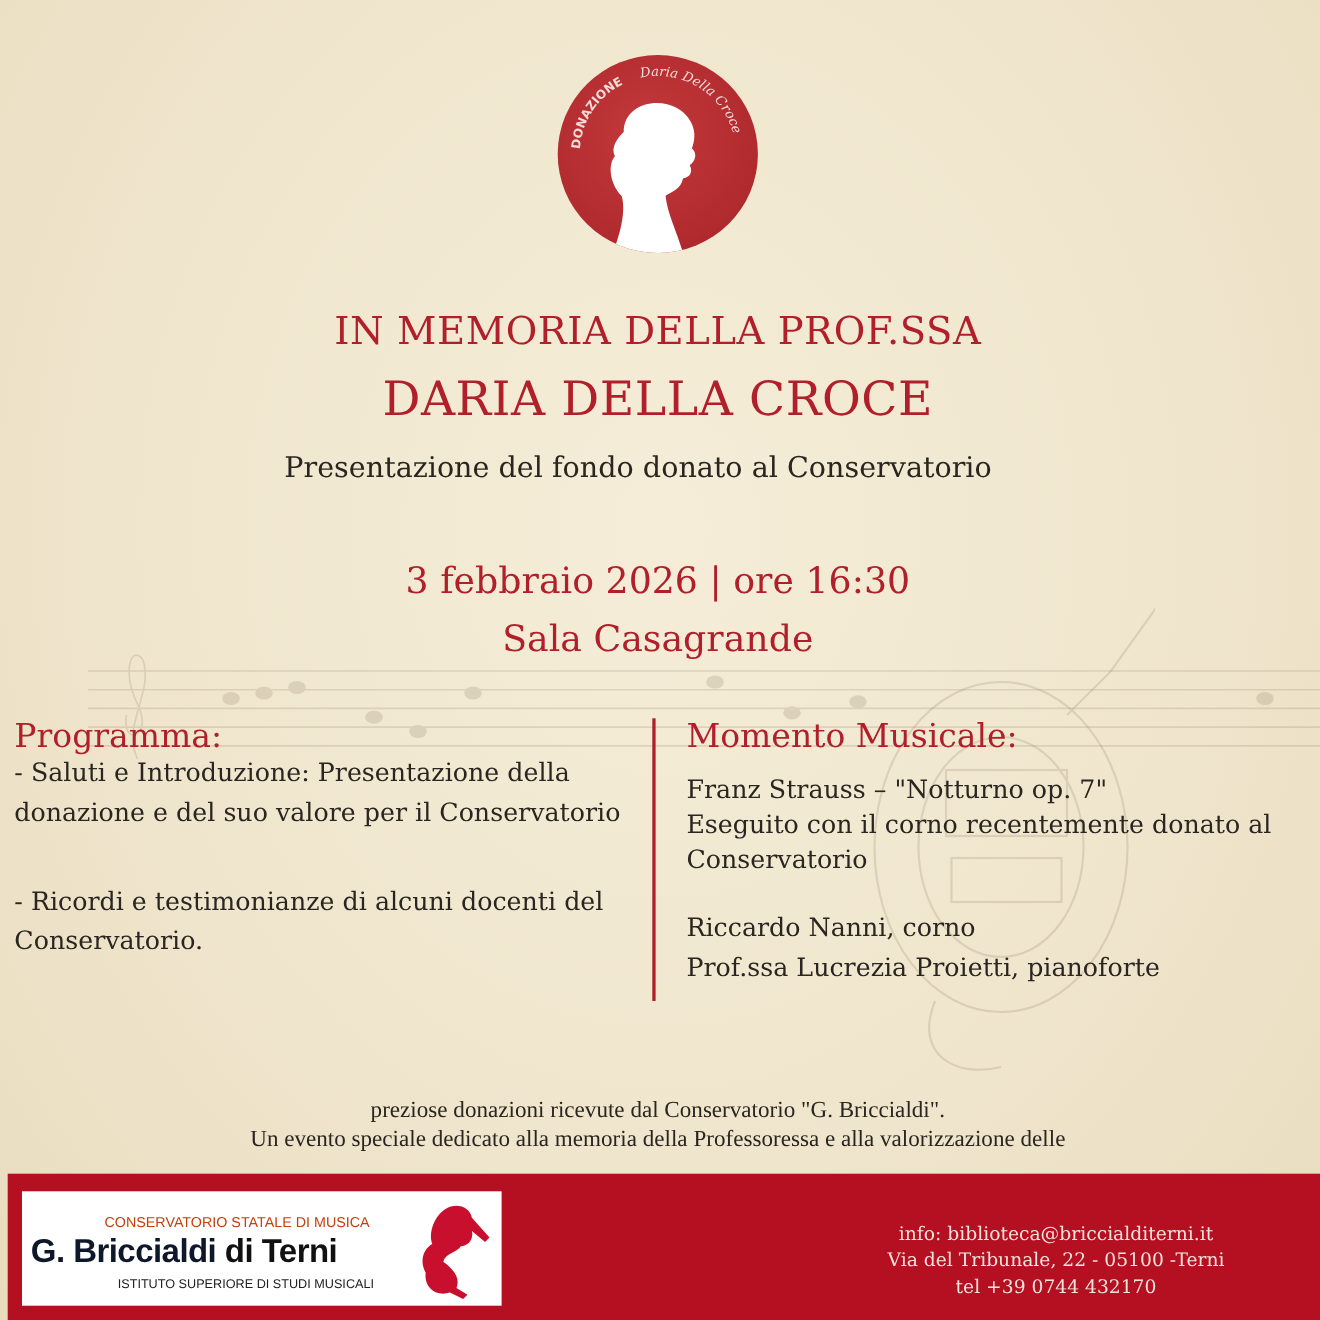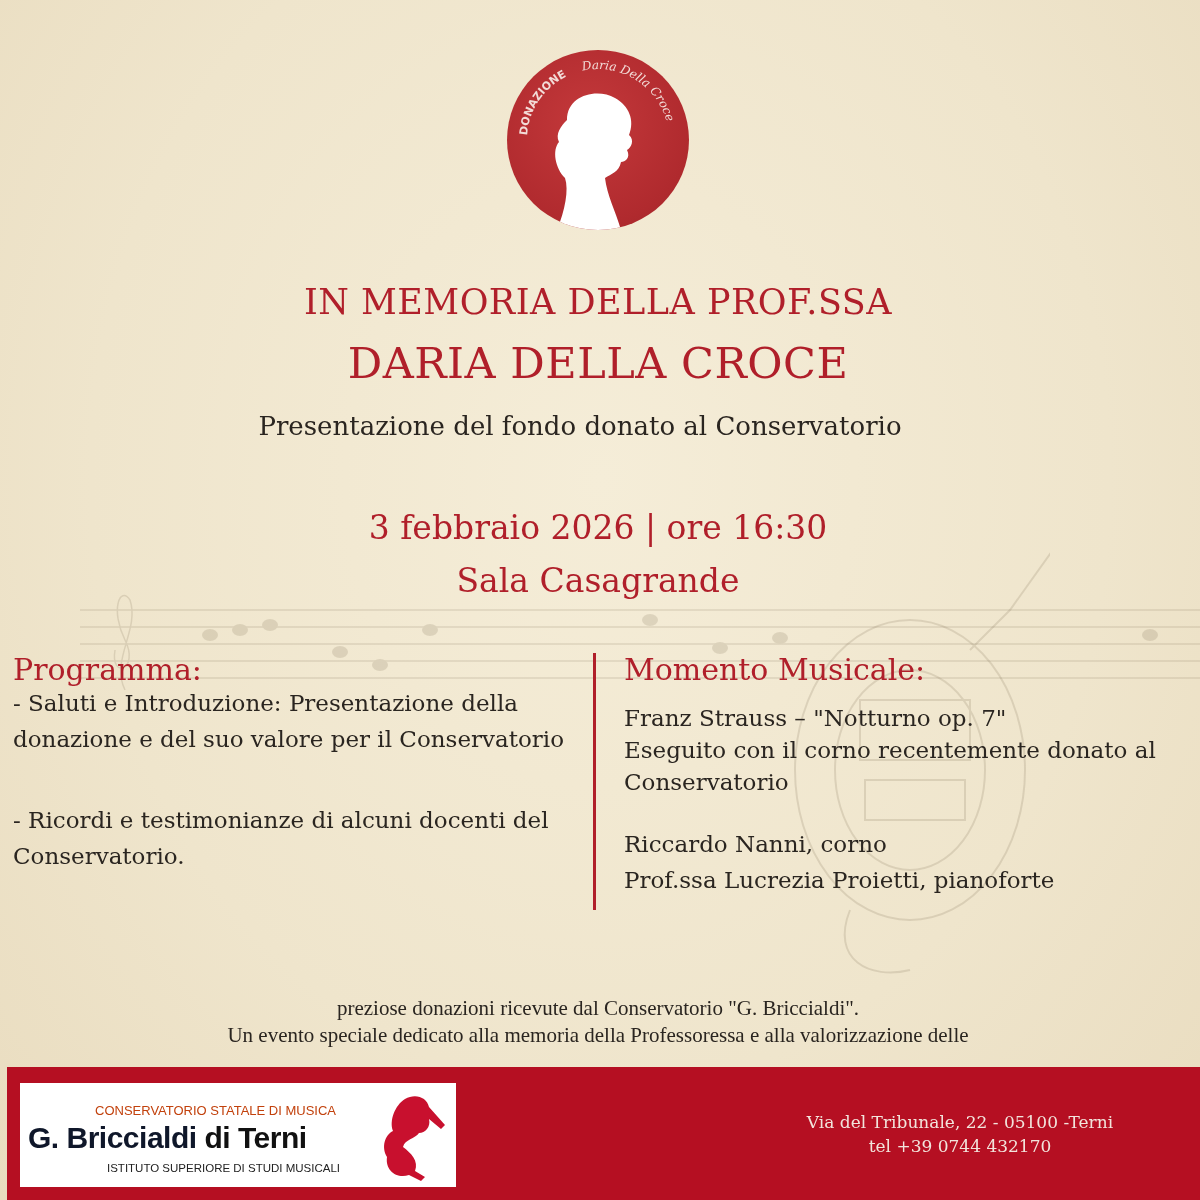--- a/index.html
+++ b/index.html
@@ -113,15 +113,16 @@
     <span style="color:#0f172a">G. Briccialdi</span>
     <span style="color:#111">di Terni</span>
   </div>
   <div style="position:absolute;left:87px;top:79px;font-family:'Liberation Sans',sans-serif;font-size:11.5px;color:#222">ISTITUTO SUPERIORE DI STUDI MUSICALI</div>
   <svg style="position:absolute;left:355px;top:8px" width="75" height="92" viewBox="0 0 75 92">
     <path fill="#c8102e" d="M30,8 C40,2 52,6 54,16 L70,34 L66,38 L54,28 C56,36 50,42 44,42 C40,48 30,48 28,56 C36,62 44,70 40,80 L50,86 L46,90 L34,84 C22,88 10,80 12,66 C6,56 10,44 18,40 C14,30 20,14 30,8 Z"></path>
   </svg>
 </div>
 
 <div class="abs contact" style="font-family:'DejaVu Serif',serif">
+  <div>info: biblioteca@briccialditerni.it</div>
   <div>Via del Tribunale, 22 - 05100 -Terni</div>
   <div>tel +39 0744 432170</div>
 </div>
 
 </body></html>

